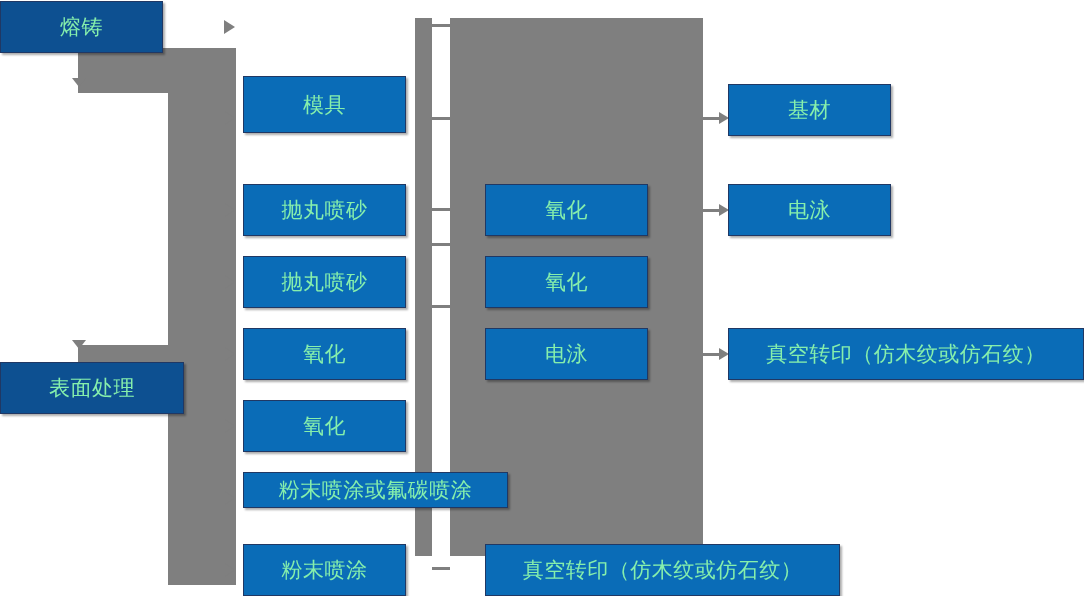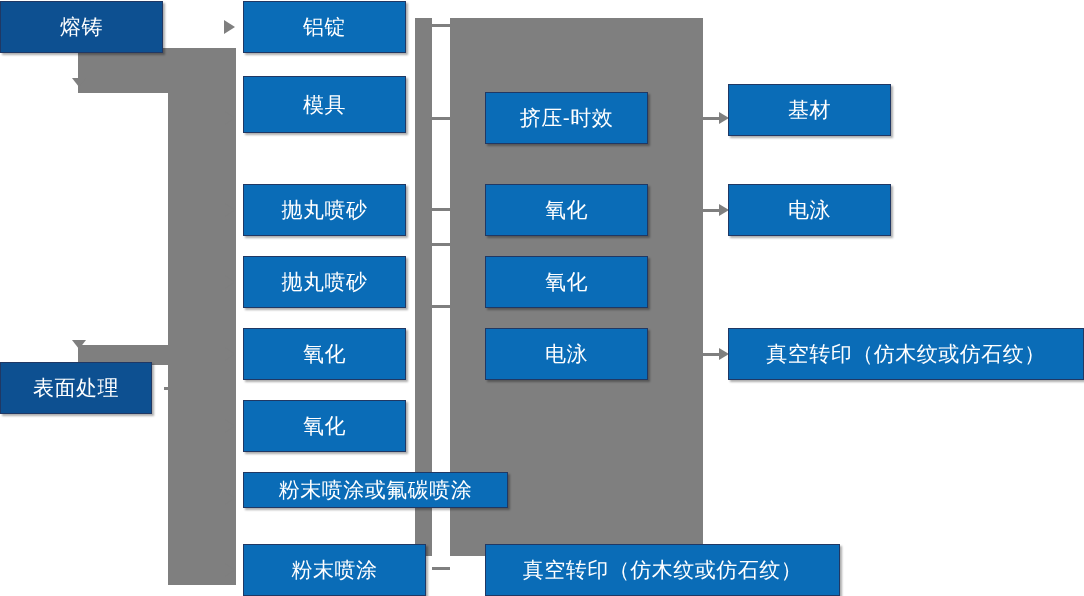--- a/index.html
+++ b/index.html
@@ -67,21 +67,21 @@
     flex: 0 0 auto;
   }
 
   
   .box {
     position: absolute;
     box-sizing: border-box;
     display: flex;
     align-items: center;
     justify-content: center;
-    color: #ffffff;
+    color: #86efac;
     font-size: 21px;
     line-height: 1.1;
     letter-spacing: 0.5px;
     border: 1px solid #203864;
     box-shadow: 2px 2px 2px rgba(0,0,0,0.32);
     white-space: nowrap;
   }
   .box.dark  { background: #0d5091; }
   .box.mid   { background: #0a6cb7; }
 </style>
@@ -131,52 +131,46 @@
       <div class="head"></div>
   </div>
   <div class="conn" style="left:703px; top:347px; width:26px;">
     <div class="stem" style="width:16px;"></div>
       <div class="head"></div>
   </div>
 
   <div class="box dark" style="left:0px; top:1px; width:163px; height:52px;">
     <span>熔铸</span>
   </div>
-  <div class="box dark" style="left:0px; top:362px; width:152px; height:52px;">
+  <div class="box dark" style="left:0px; top:362px; width:184px; height:52px;">
     <span>表面处理</span>
   </div>
 
-  <div class="box mid" style="left:243px; top:1px; width:163px; height:52px;">
-    <span>铝锭</span>
-  </div>
   <div class="box mid" style="left:243px; top:76px; width:163px; height:57px;text-align:right;">
     <span>模具</span>
   </div>
   <div class="box mid" style="left:243px; top:184px; width:163px; height:52px;">
     <span>抛丸喷砂</span>
   </div>
   <div class="box mid" style="left:243px; top:256px; width:163px; height:52px;">
     <span>抛丸喷砂</span>
   </div>
   <div class="box mid" style="left:243px; top:328px; width:163px; height:52px;">
     <span>氧化</span>
   </div>
   <div class="box mid" style="left:243px; top:400px; width:163px; height:52px;">
     <span>氧化</span>
   </div>
   <div class="box mid" style="left:243px; top:472px; width:265px; height:36px;">
     <span>粉末喷涂或氟碳喷涂</span>
   </div>
-  <div class="box mid" style="left:243px; top:544px; width:183px; height:52px;">
+  <div class="box mid" style="left:243px; top:544px; width:163px; height:52px;">
     <span>粉末喷涂</span>
   </div>
 
-  <div class="box mid" style="left:485px; top:92px; width:163px; height:52px;">
-    <span>挤压-时效</span>
-  </div>
   <div class="box mid" style="left:485px; top:184px; width:163px; height:52px;">
     <span>氧化</span>
   </div>
   <div class="box mid" style="left:485px; top:256px; width:163px; height:52px;">
     <span>氧化</span>
   </div>
   <div class="box mid" style="left:485px; top:328px; width:163px; height:52px;">
     <span>电泳</span>
   </div>
   <div class="box mid" style="left:485px; top:544px; width:355px; height:52px;">

